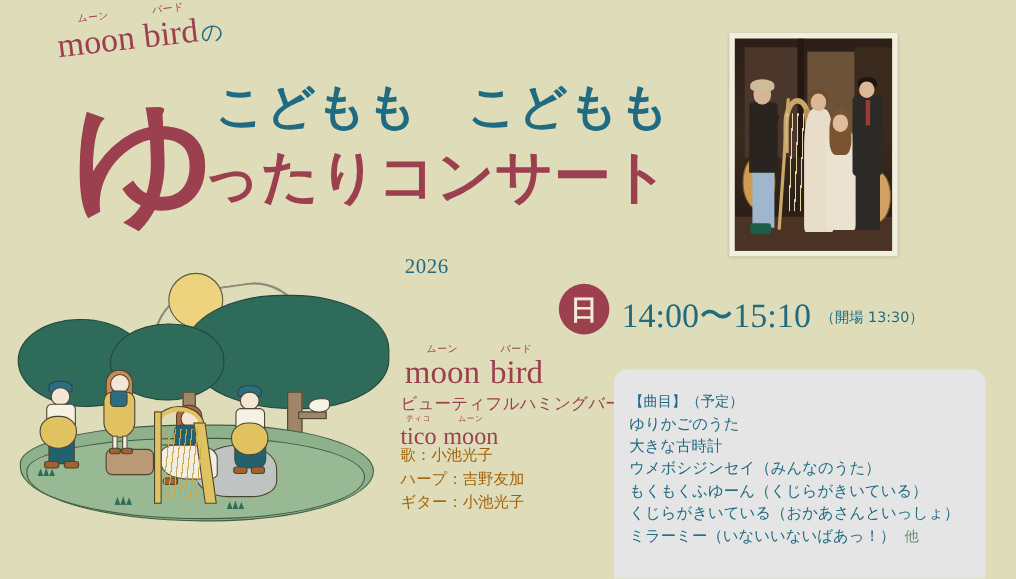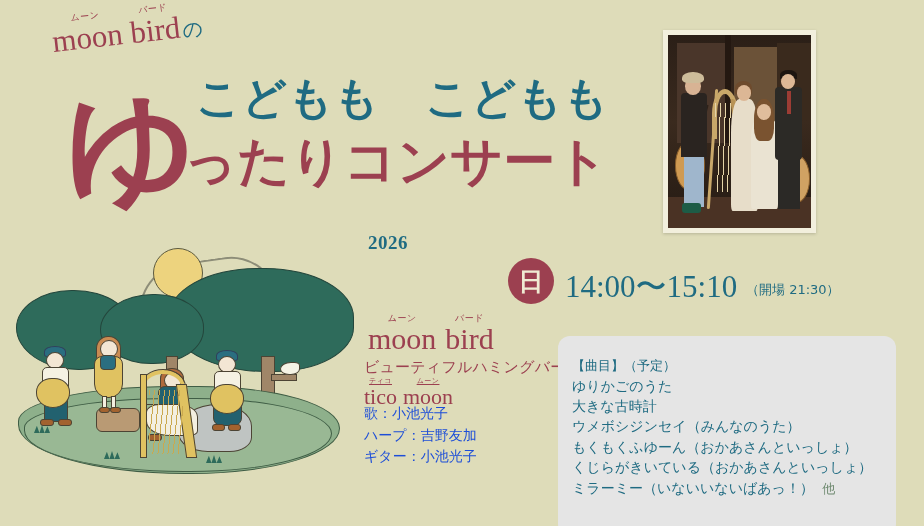--- a/index.html
+++ b/index.html
@@ -98,43 +98,43 @@
   .p4-tie{position:absolute;left:83%;top:29%;width:3%;height:12%;background:#9c3c34;}
   .p4-legs{position:absolute;left:77%;top:64%;width:15%;height:26%;background:#2b2926;}
   .p4-gtr{position:absolute;left:80%;top:62%;width:19%;height:25%;border-radius:48% 48% 50% 50%;
           background:#d0a263;border:1px solid #8a5f2c;}
   .p4-gtr:after{content:"";position:absolute;left:36%;top:34%;width:24%;height:14%;
           border-radius:50%;background:#3a2414;}
   .p4-neck{position:absolute;left:88%;top:42%;width:3%;height:22%;background:#2e2118;transform:rotate(-8deg);}
 
   
   .year { position:absolute; left:368px; top:232px;
-    font-family:"Liberation Serif", serif; font-size:19px; color:#1F6B82; font-weight:700; letter-spacing:.5px;}
+    font-family:"Liberation Serif", serif; font-size:19px; color:#1F6B82; font-weight:400; letter-spacing:.5px;}
   .bigdate { position:absolute; left:362px; top:244px;
     font-family:"Liberation Serif", serif; font-size:62px; font-weight:700; color:#9C4050; line-height:1;}
   .daybadge { position:absolute; left:508px; top:258px; width:46px; height:46px;
     border-radius:50%; background:#9C4050; color:#EFEBD2;
     font-family:"DejaVu Sans", sans-serif; font-size:25px; font-weight:700;
     display:flex; align-items:center; justify-content:center; }
   .timetxt { position:absolute; left:565px; top:271px;
     font-family:"Liberation Serif", serif; font-size:31px; font-weight:400; color:#1F6B82; line-height:1;}
   .opentxt { position:absolute; left:746px; top:283px;
     font-family:"DejaVu Sans", sans-serif; font-size:13px; color:#1F6B82; line-height:1;}
 
   
   .mb2 { position:absolute; left:368px; top:314px; display:flex; align-items:flex-end; }
   .mb2 .mb-word { font-size:30px; }
   .mb2 .ruby-txt { font-size:9px; }
   .sub-bhb { position:absolute; left:364px; top:358px;
     font-family:"DejaVu Sans", sans-serif; font-size:15px; color:#9C4050; letter-spacing:.2px;}
   .tico { position:absolute; left:364px; top:378px; display:flex; align-items:flex-end; }
   .tico .mb-word { font-size:22px; }
-  .tico .ruby-txt { font-size:7px;text-decoration:underline; }
+  .tico .ruby-txt { font-size:7px; }
   .members { position:absolute; left:364px; top:404px;
-    font-family:Liberation Mono, monospace; font-size:14px; color:#1d4ed8; line-height:1.55;}
+    font-family:Liberation Serif, serif; font-size:14px; color:#a16207; line-height:1.55;}
 
   
   .songbox { position:absolute; left:558px; top:336px; width:338px; height:200px;
     background:#e5e5e5; border-radius:12px; padding:22px 14px;}
   .songbox .ttl { font-family:"DejaVu Sans", sans-serif; font-size:13px; color:#1F6B82; line-height:1.2;}
   .songbox ul { list-style:none; margin-top:3px; }
   .songbox li { font-family:Liberation Mono, monospace; font-size:14px; color:#1F6B82;
     line-height:1.46; white-space:nowrap;}
   .songbox li .hoka { color:#6f8a70; font-size:13px; }
 
@@ -237,21 +237,21 @@
         <div class="p4-body"></div>
         <div class="p4-tie"></div>
       <div class="p4-hair"></div>
         <div class="p4-head"></div>
     </div>
   </div>
 
   <div class="year">2026</div>
   <div class="daybadge">日</div>
   <div class="timetxt">14:00〜15:10</div>
-  <div class="opentxt">（開場 21:30）</div>
+  <div class="opentxt">（開場 13:30）</div>
 
   <div class="mb2">
     <span class="ruby-wrap">
       <span class="ruby-txt">ムーン</span>
       <span class="mb-word">moon</span>
     </span>
     <span style="width:9px"></span>
     <span class="ruby-wrap">
       <span class="ruby-txt">バード</span>
       <span class="mb-word">bird</span>
@@ -274,21 +274,21 @@
     <div>ハープ：吉野友加</div>
     <div>ギター：小池光子</div>
   </div>
 
   <div class="songbox">
     <div class="ttl">【曲目】（予定）</div>
     <ul>
       <li>ゆりかごのうた</li>
       <li>大きな古時計</li>
       <li>ウメボシジンセイ（みんなのうた）</li>
-      <li>もくもくふゆーん（おかあさんといっしょ）</li>
+      <li>もくもくふゆーん（くじらがきいている）</li>
       <li>くじらがきいている（おかあさんといっしょ）</li>
       <li><span>ミラーミー（いないいないばあっ！）</span> <span class="hoka">他</span></li>
     </ul>
   </div>
 
   <div class="illu">
     <div class="il-arc"></div>
     <div class="il-sun"></div>
     <div class="tree tr1"></div>
     <div class="tree tr3"></div>

